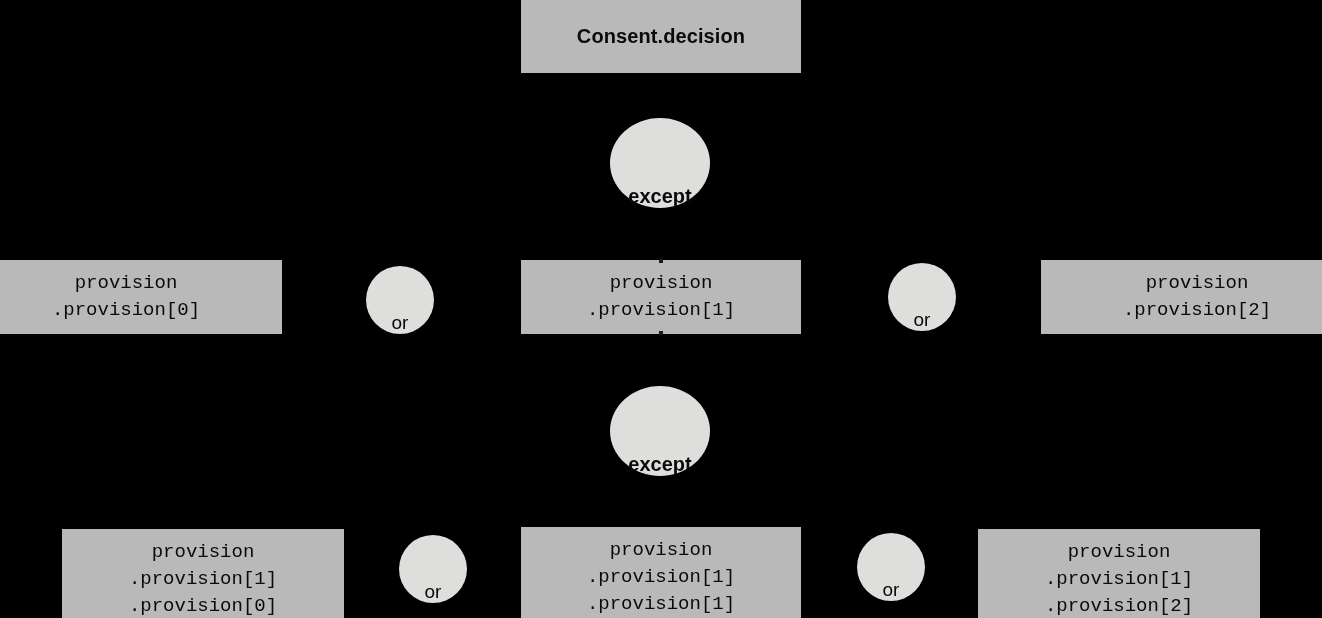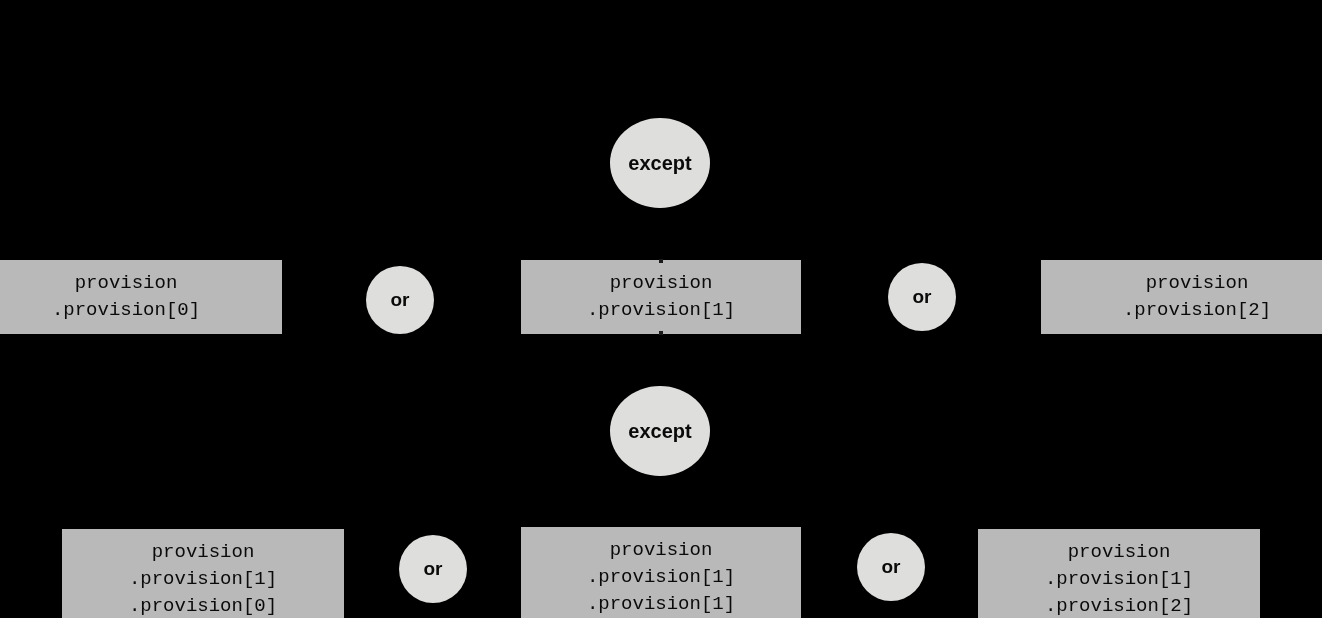--- a/index.html
+++ b/index.html
@@ -42,47 +42,50 @@
     display: block;
     white-space: pre;
     font-family: Liberation Mono, monospace;
   }
   .ellipse-node {
     position: absolute;
     background: #dededc;
     color: #0a0a0a;
     border-radius: 50%;
     display: flex;
-    align-items: center;
+    align-items: flex-end;
     justify-content: center;
     box-sizing: border-box;
     text-align: center;
   }
   .except-node {
     font-family: "Liberation Sans", sans-serif;
     font-weight: bold;
     font-size: 20px;
   }
   .or-node {
     font-family: "Liberation Sans", sans-serif;
-    font-weight: bold;
+    font-weight: normal;
     font-size: 19px;
   }
   .edge-dot {
     position: absolute;
     width: 4px;
     height: 4px;
     background: #1a1a1a;
   }
 </style>
 </head>
 <body>
 
 <div id="canvas">
 
+  <div class="node-box title-box" style="left:521px; top:0px; width:280px; height:73px;">
+    <span>Consent.decision</span>
+  </div>
 
   <div class="ellipse-node except-node" style="left:610px; top:118px; width:100px; height:90px;">
     <span>except</span>
   </div>
 
   <div class="node-box mono-box" style="left:-30px; top:260px; width:312px; height:74px;">
     <span class="code-line">provision</span>
     <span class="code-line">.provision[0]</span>
   </div>
 

